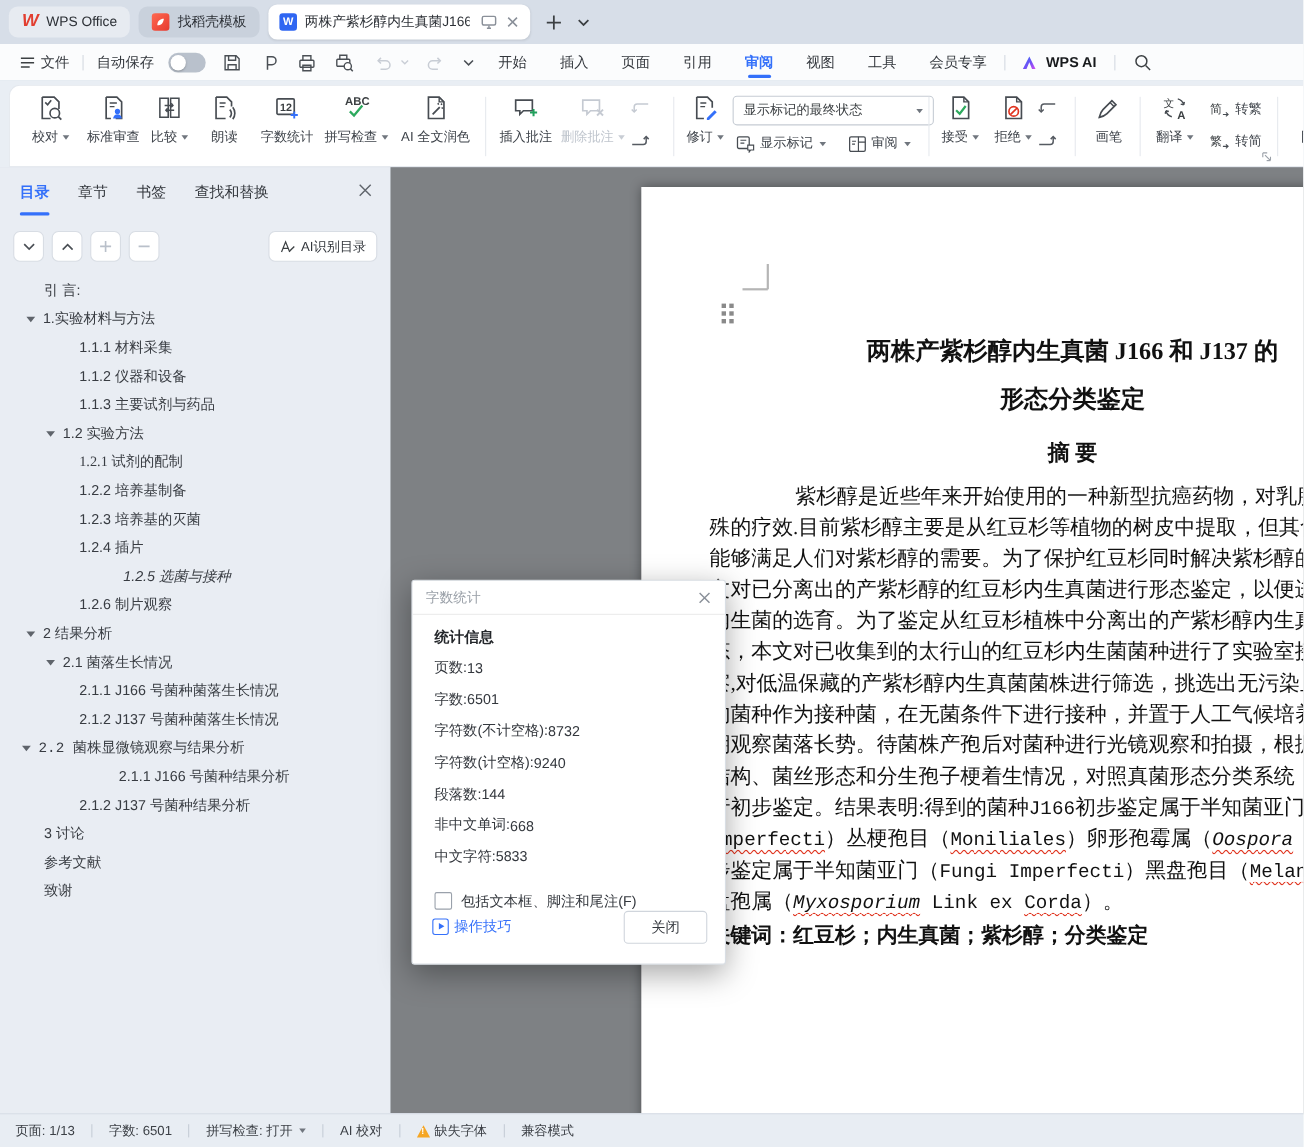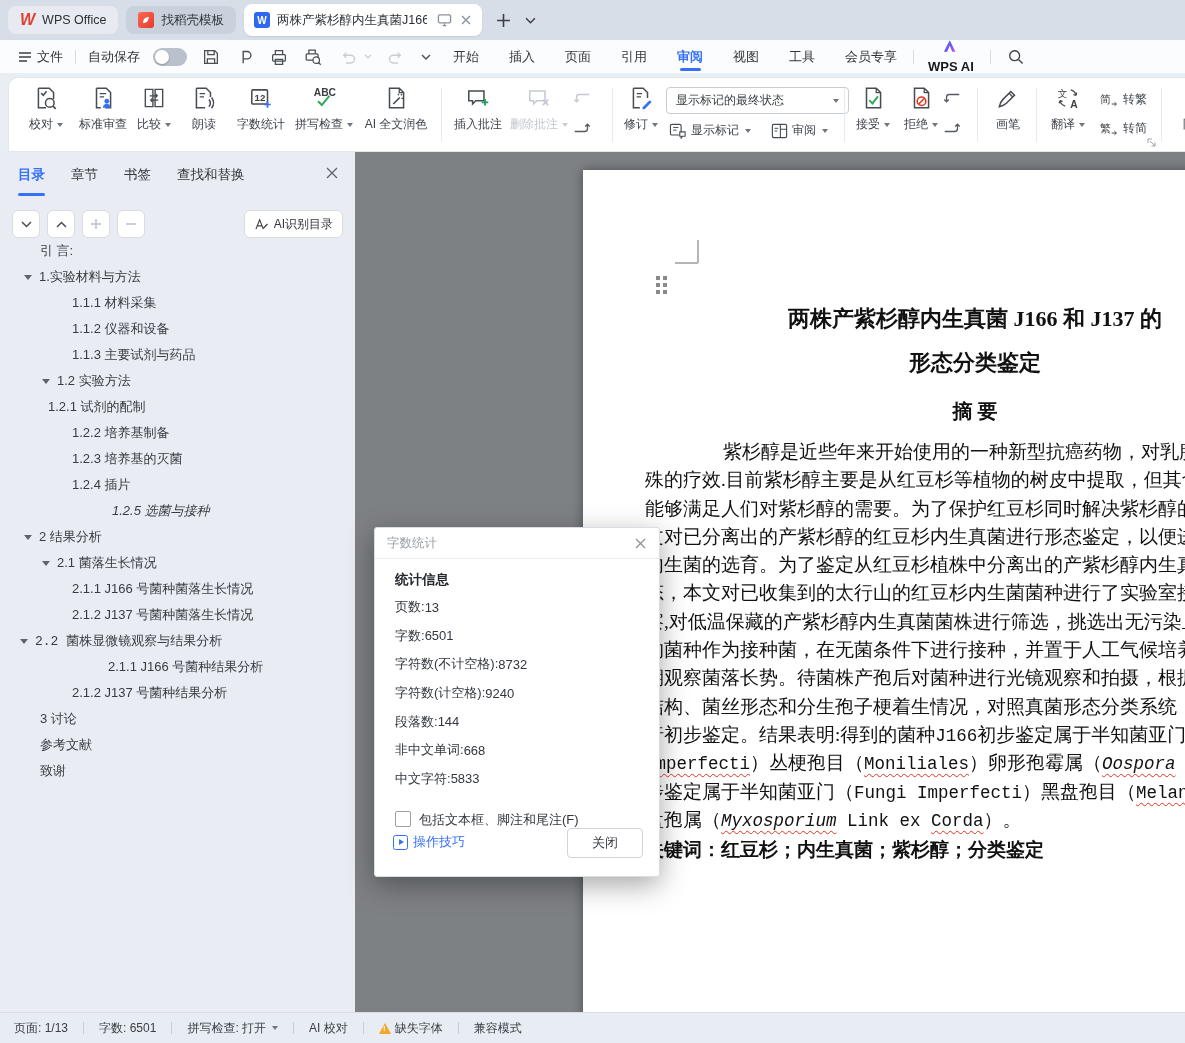--- a/index.html
+++ b/index.html
@@ -25,21 +25,21 @@
   #menubar{position:absolute;left:0;top:40px;width:100%;height:33px;background:#fbfcfd;display:flex;align-items:center;font-size:13px;color:#33373d;}
   .mb-item{display:flex;align-items:center;gap:5px;}
   .vdiv{width:1px;height:14px;background:#d4dae2;margin:0 12px;}
   .toggle{width:34px;height:18px;border-radius:9px;background:#b9c1cc;position:relative;margin-left:8px;}
   .toggle .knob{position:absolute;left:2px;top:2px;width:14px;height:14px;border-radius:50%;background:#fff;box-shadow:0 1px 2px rgba(0,0,0,.25);}
   .qicons{display:flex;align-items:center;gap:14px;margin-left:14px;}
   #menu-tabs{display:flex;align-items:center;gap:26px;margin-left:20px;height:100%;}
   .menu-tab{position:relative;height:100%;display:flex;align-items:center;padding:0 2px;cursor:default;}
   .menu-tab.active{color:#3470fa;font-weight:bold;}
   .menu-tab.active::after{content:"";position:absolute;left:15%;right:15%;bottom:2px;height:3px;border-radius:2px;background:#3470fa;}
-  .wpsai{display:flex;align-items:center;gap:6px;font-weight:bold;color:#17191c;flex-direction:column;}
+  .wpsai{display:flex;align-items:center;gap:6px;font-weight:bold;color:#17191c;}
 
   
   #ribbonArea{position:absolute;left:0;top:73px;width:100%;height:79px;background:#e9eef4;}
   #ribbonPanel{position:absolute;left:8px;top:4px;right:0;bottom:0;background:#fff;border:1px solid #e4e8ee;border-right:none;border-radius:10px 0 0 0;overflow:hidden;}
   .rbtn{position:absolute;top:7px;display:flex;flex-direction:column;align-items:center;cursor:default;}
   .rbtn .lbl{margin-top:5px;font-size:12px;color:#3e434a;white-space:nowrap;display:flex;align-items:center;gap:2px;}
   .rbtn.disabled .lbl{color:#c0c6ce;}
   .chev{width:0;height:0;border-left:3.5px solid transparent;border-right:3.5px solid transparent;border-top:4px solid #70767e;display:inline-block;margin-left:2px;}
   .disabled .chev{border-top-color:#c8cdd4;}
   .rdiv{position:absolute;top:10px;width:1px;height:54px;background:#e6e9ee;}
@@ -52,21 +52,21 @@
   
   #sidebar{position:absolute;left:0;top:152px;width:355px;bottom:30px;background:#e9edf3;overflow:hidden;}
   #side-tabs{display:flex;align-items:center;gap:26px;padding:14px 0 0 18px;font-size:13.5px;color:#33373d;position:relative;height:28px;}
   .side-tab{position:relative;height:100%;display:flex;align-items:flex-start;}
   .side-tab.active{color:#3470fa;font-weight:bold;}
   .side-tab.active::after{content:"";position:absolute;left:0;right:0;bottom:-2px;height:3px;border-radius:2px;background:#3470fa;}
   #side-close{position:absolute;right:16px;top:14px;}
   #side-toolbar{display:flex;align-items:center;margin:16px 12px 0 12px;}
   .sq-btn{width:26px;height:26px;background:#fff;border:1px solid #d8dde4;border-radius:6px;margin-right:7px;display:flex;align-items:center;justify-content:center;}
   #ai-toc{margin-left:auto;height:26px;background:#fff;border:1px solid #d8dde4;border-radius:6px;display:flex;align-items:center;padding:0 9px;font-size:12px;color:#33373d;gap:5px;}
-  #toc-list{}
+  #toc-list{margin-top:13px;}
   .toc-row{height:26px;display:flex;align-items:center;font-size:13px;color:#383c42;white-space:nowrap;cursor:default;}
   .tri{width:0;height:0;border-left:4.5px solid transparent;border-right:4.5px solid transparent;border-top:5.5px solid #5f646b;margin-right:7px;flex:0 0 auto;}
   .tri-sp{width:16px;flex:0 0 auto;}
 
   
   #canvas{position:absolute;left:355px;top:152px;right:0;bottom:30px;background:#7e8184;overflow:hidden;}
   #page{position:absolute;left:228px;top:18px;width:770px;height:1100px;background:#fff;box-shadow:0 0 10px rgba(0,0,0,.4);font-family:"Liberation Serif","DejaVu Serif",serif;color:#111;}
   #corner-mark-v{position:absolute;left:114px;top:70px;width:1.5px;height:23px;background:#b5b5b5;}
   #corner-mark-h{position:absolute;left:92px;top:92px;width:23px;height:1.5px;background:#b5b5b5;}
   #drag-handle{position:absolute;left:73px;top:106px;width:15px;height:19px;display:grid;grid-template-columns:repeat(2,4px);grid-template-rows:repeat(3,4px);gap:3px;}
@@ -537,34 +537,37 @@
         <div class="toc-row" style="padding-left: 72px;">
           <span>1.1.2 仪器和设备</span>
         </div>
         <div class="toc-row" style="padding-left: 72px;">
           <span>1.1.3 主要试剂与药品</span>
         </div>
         <div class="toc-row" style="padding-left: 42px;">
           <span class="tri"></span>
           <span>1.2 实验方法</span>
         </div>
-        <div class="toc-row" style="padding-left: 48px;">
+        <div class="toc-row" style="padding-left: 72px; font-family: Liberation Serif, serif;">
           <span>1.2.1 试剂的配制</span>
         </div>
         <div class="toc-row" style="padding-left: 72px;">
           <span>1.2.2 培养基制备</span>
         </div>
         <div class="toc-row" style="padding-left: 72px;">
           <span>1.2.3 培养基的灭菌</span>
         </div>
         <div class="toc-row" style="padding-left: 72px;">
           <span>1.2.4 插片</span>
         </div>
         <div class="toc-row" style="padding-left: 112px; font-style: italic;">
           <span>1.2.5 选菌与接种</span>
+        </div>
+        <div class="toc-row" style="padding-left: 72px;">
+          <span>1.2.6 制片观察</span>
         </div>
         <div class="toc-row" style="padding-left: 24px;">
           <span class="tri"></span>
           <span>2 结果分析</span>
         </div>
         <div class="toc-row" style="padding-left: 42px;">
           <span class="tri"></span>
           <span>2.1 菌落生长情况</span>
         </div>
         <div class="toc-row" style="padding-left: 72px;">

